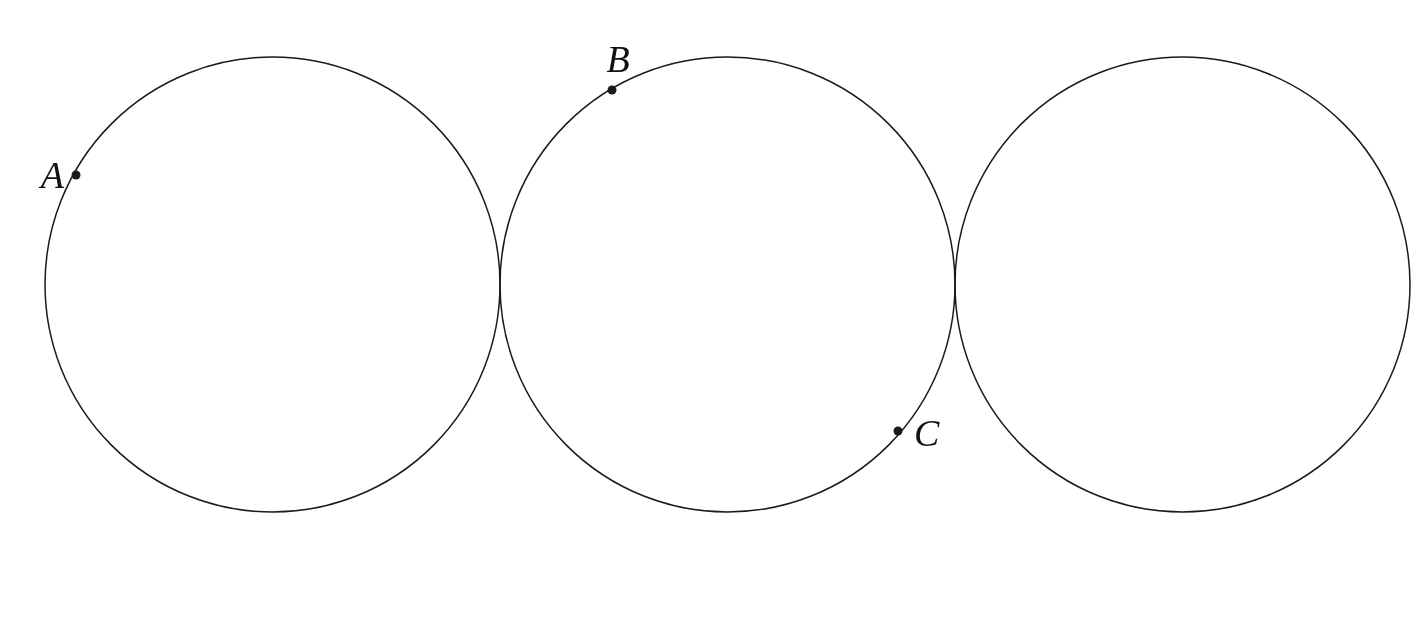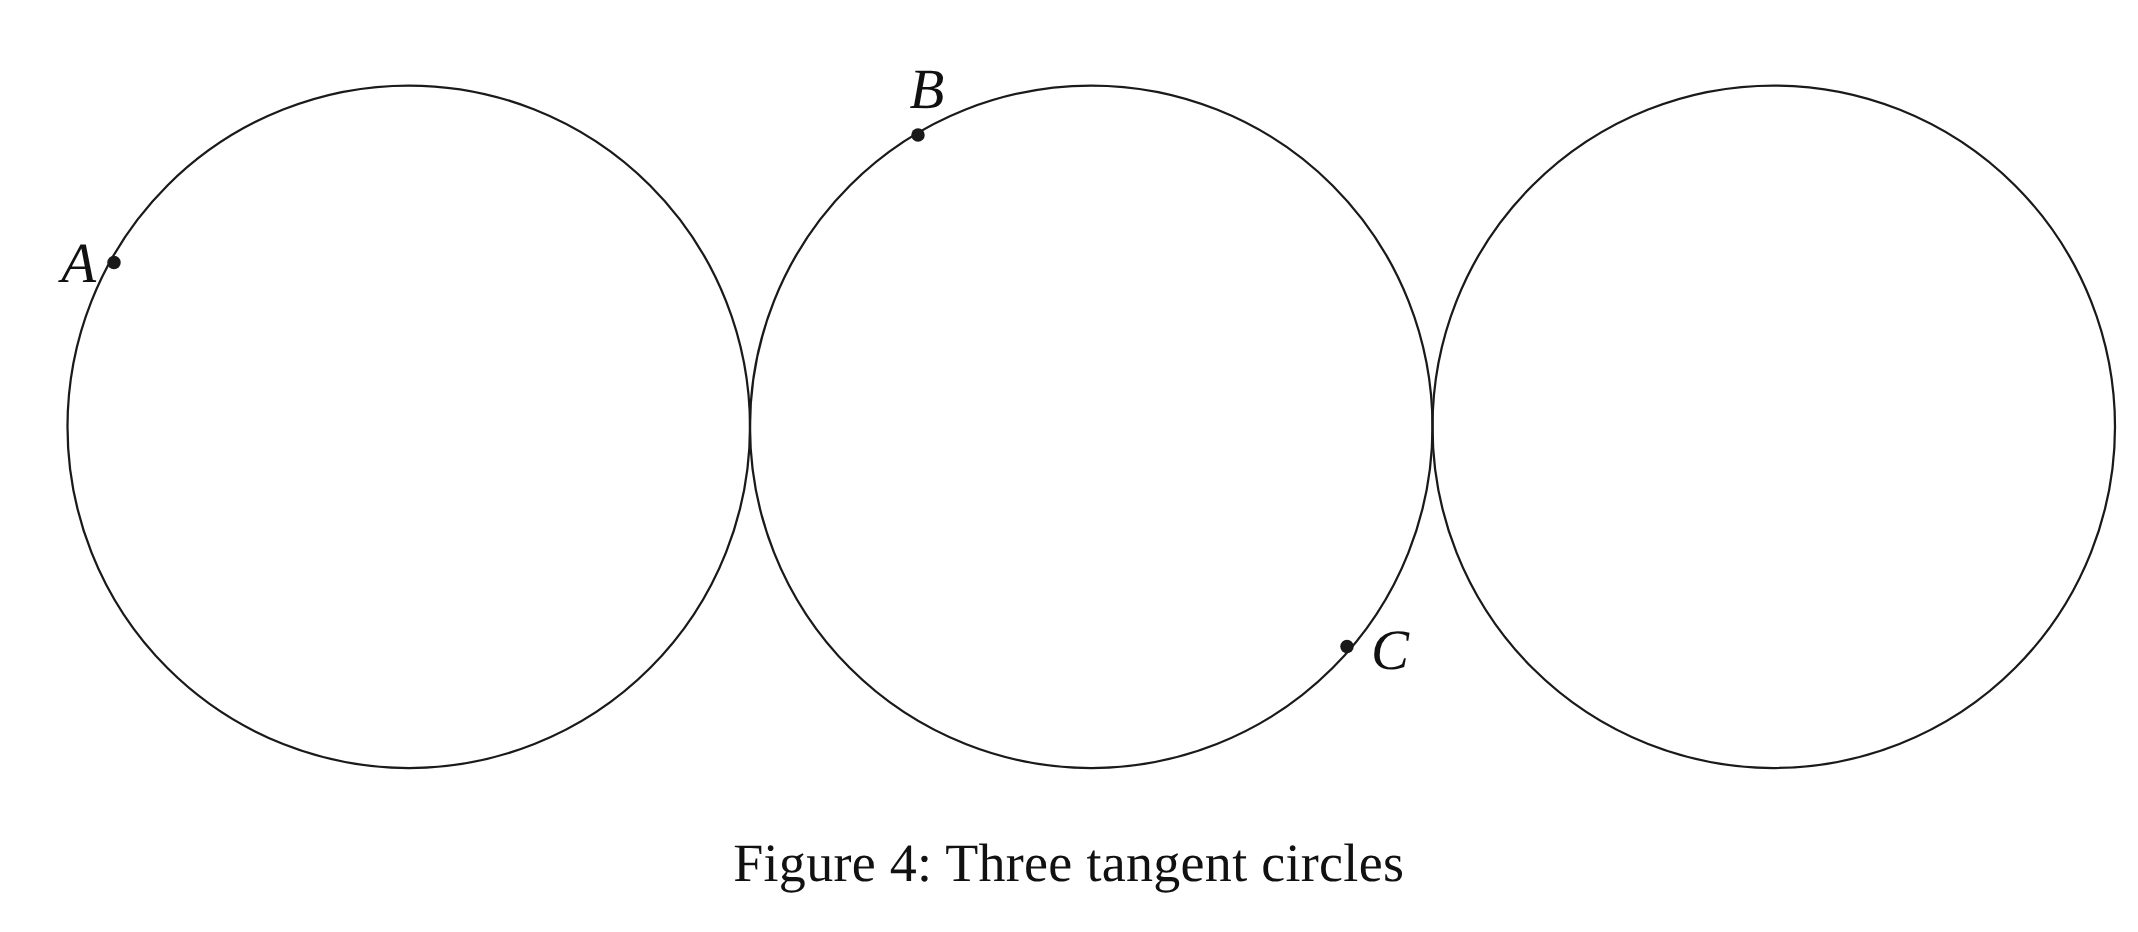--- a/index.html
+++ b/index.html
@@ -49,14 +49,13 @@
       <circle cx="272.5" cy="284.5" r="227.5" fill="none" stroke="#1a1a1a" stroke-width="1.5"></circle>
       <circle cx="727.5" cy="284.5" r="227.5" fill="none" stroke="#1a1a1a" stroke-width="1.5"></circle>
       <circle cx="1182.5" cy="284.5" r="227.5" fill="none" stroke="#1a1a1a" stroke-width="1.5"></circle>
       <circle cx="76" cy="175" r="4.5" fill="#1a1a1a"></circle>
       <text x="64" y="188" text-anchor="end" class="point-label">A</text>
       <circle cx="612" cy="90" r="4.5" fill="#1a1a1a"></circle>
       <text x="618" y="72" text-anchor="middle" class="point-label">B</text>
       <circle cx="898" cy="431" r="4.5" fill="#1a1a1a"></circle>
       <text x="914" y="446" text-anchor="start" class="point-label">C</text>
     </svg>
-  <div class="caption">Figure 4: Three tangent circles</div>
 </div>
 
 </body></html>

